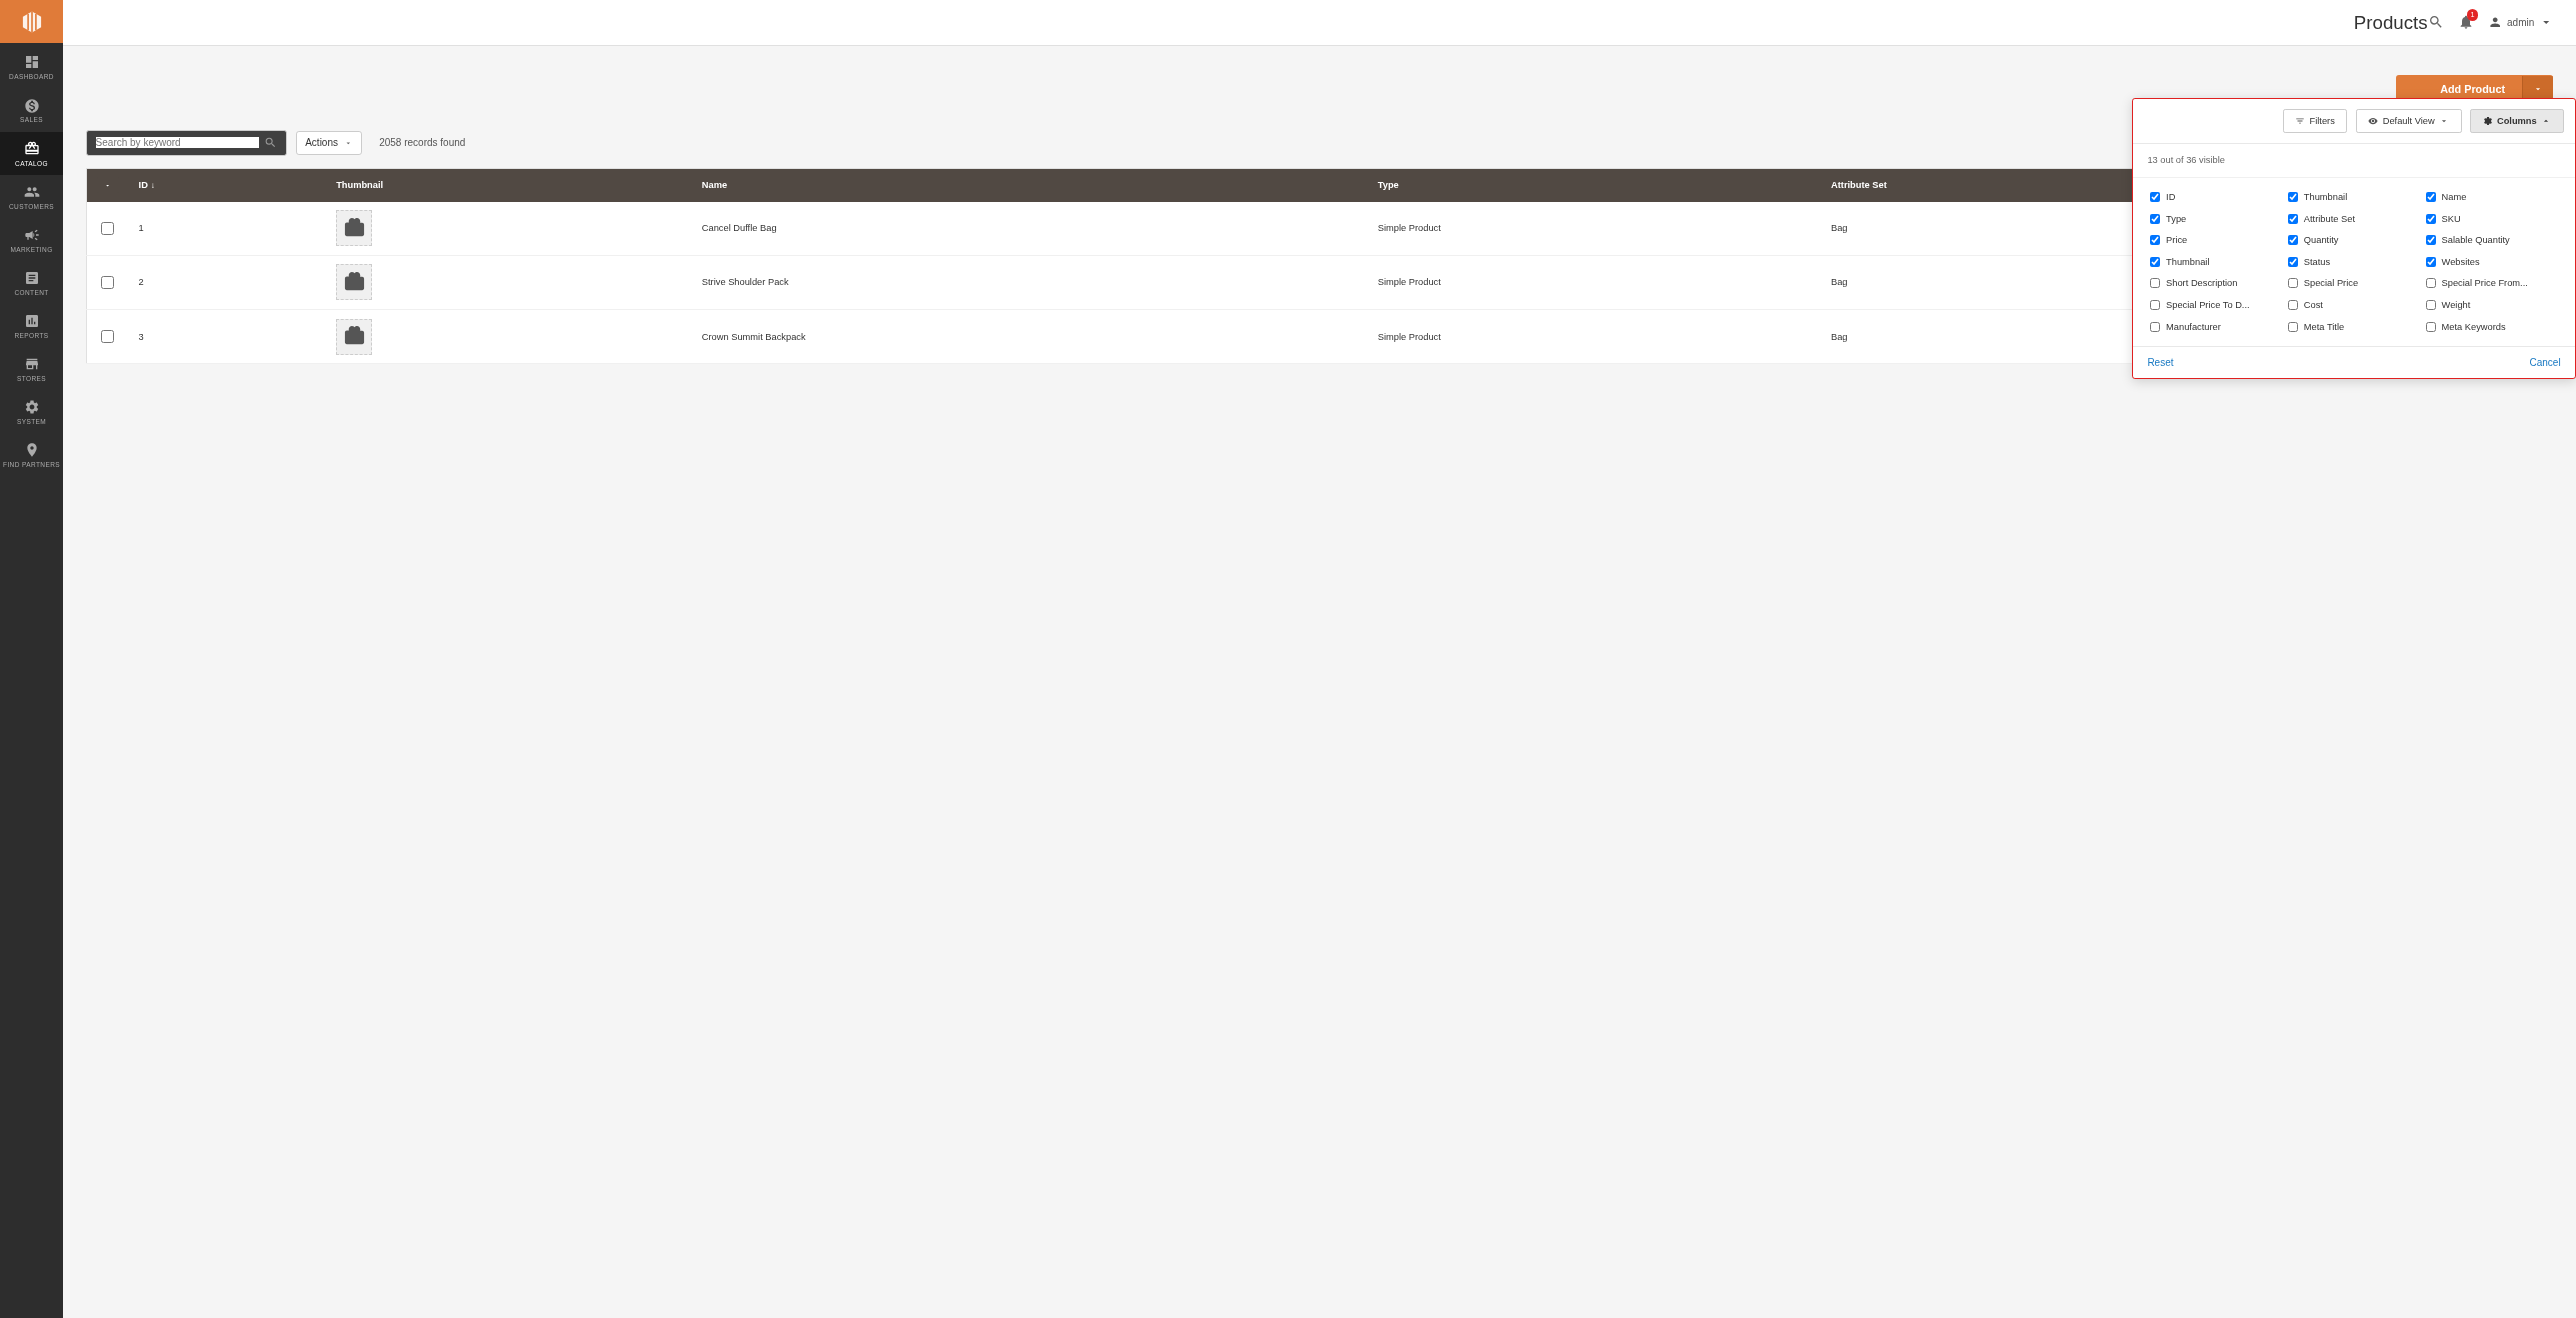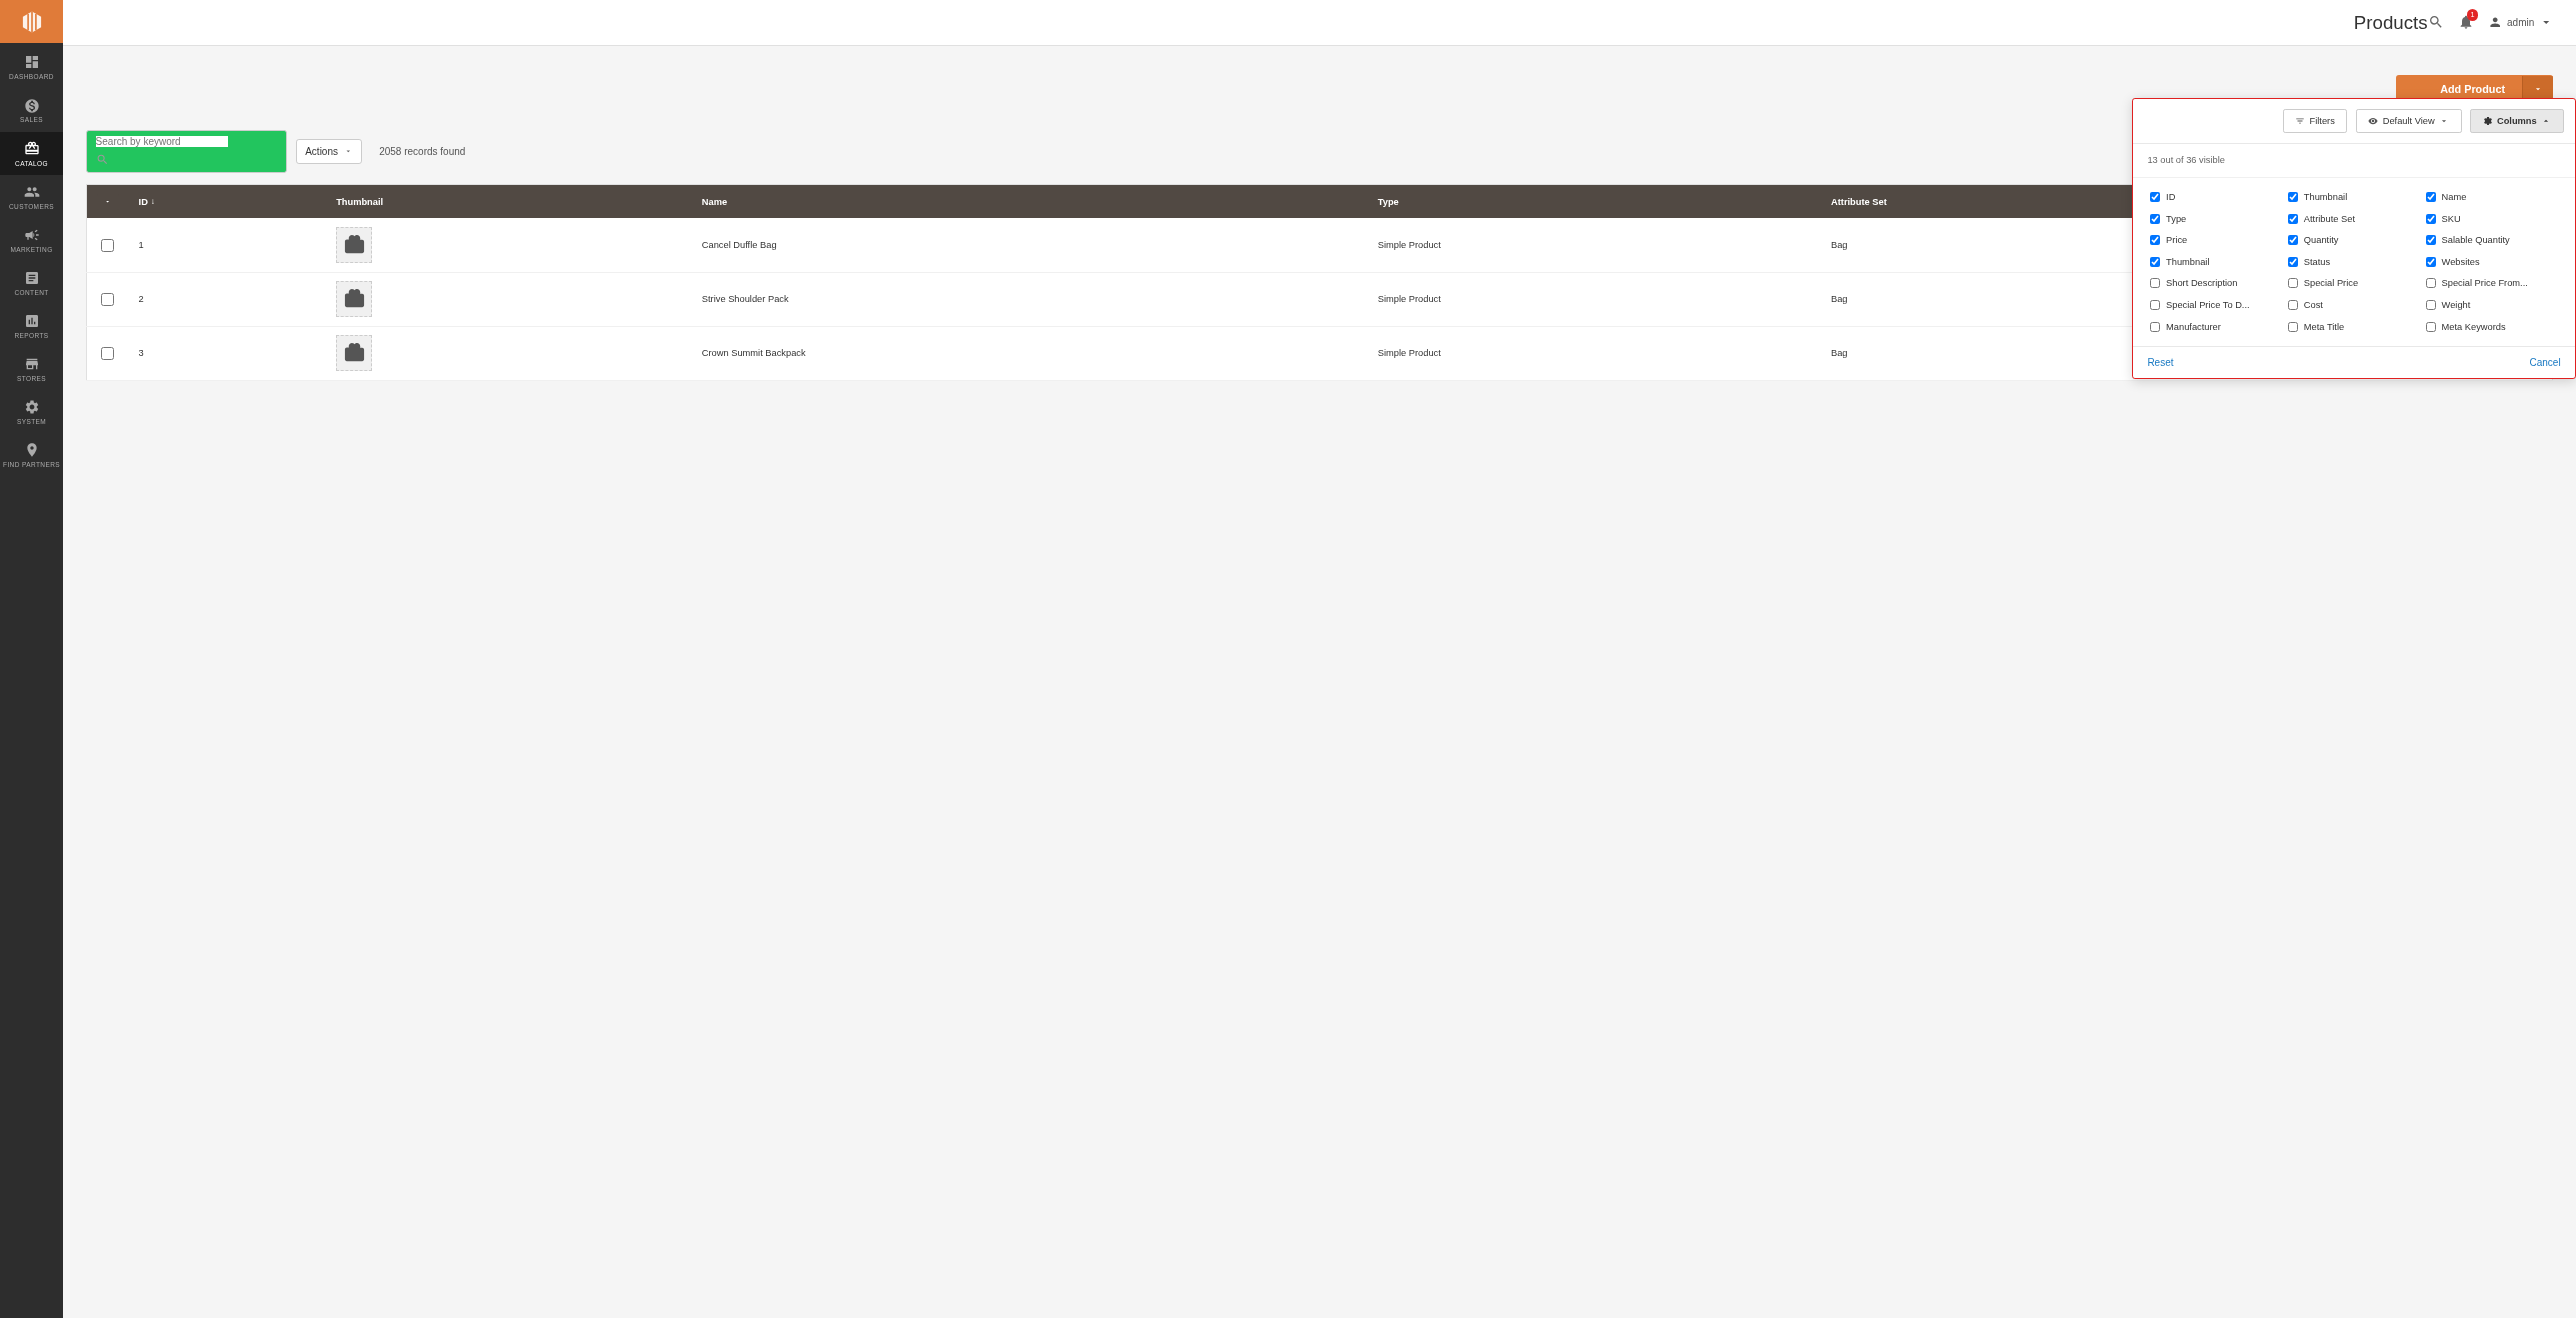--- a/index.html
+++ b/index.html
@@ -122,28 +122,27 @@
 
     
     .grid-controls {
       display: flex;
       align-items: center;
       margin-bottom: 11.5px;
       gap: 8.6px;
     }
     .search-box {
       display: flex;
-      align-items: flex-start;
+      align-items: center;
       border: 0.7px solid #ccc;
       border-radius: 2.9px;
-      background: #22c55e;
+      background: #404040;
       padding: 5.8px 8.6px;
       width: 201px;
       gap: 5.8px;
-      flex-direction: column;
     }
     .search-box input {
       border: none;
       outline: none;
       flex: 1;
       font-size: 10px;
       color: #666;
     }
     .search-box svg { width: 13px; height: 13px; fill: #999; }
     .actions-dropdown {

